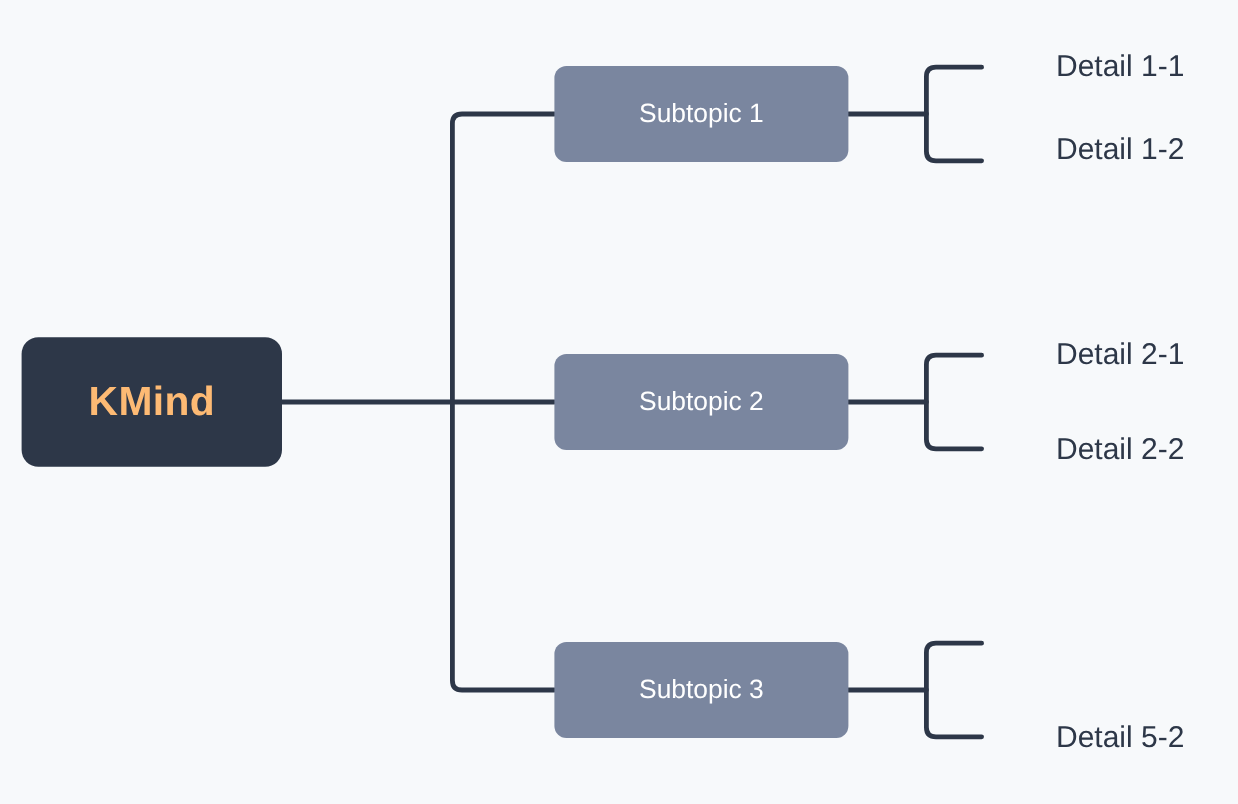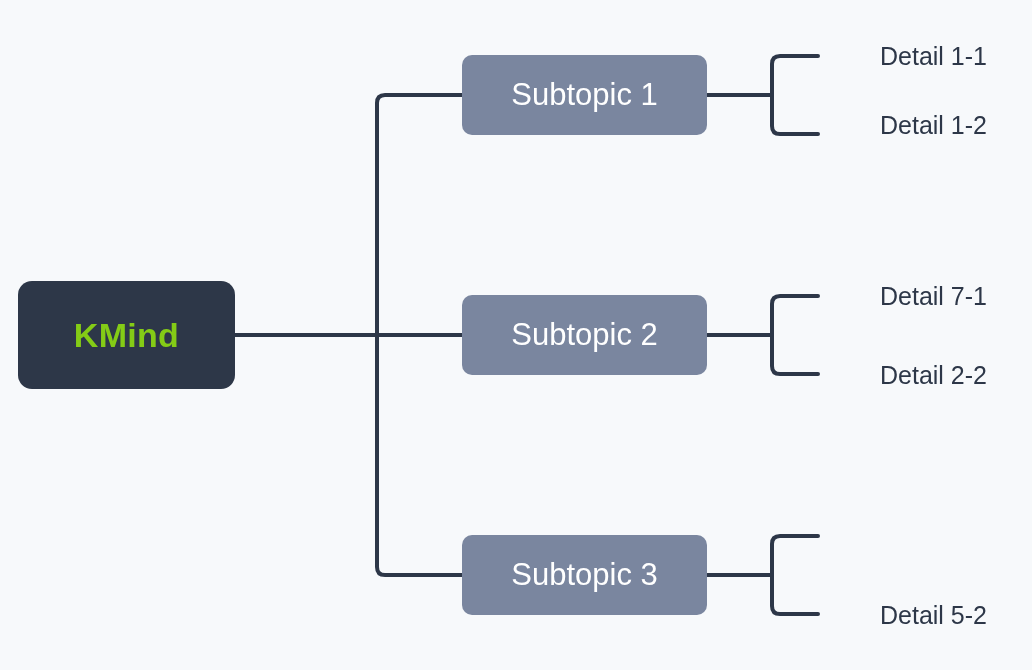--- a/index.html
+++ b/index.html
@@ -32,33 +32,33 @@
     justify-content: center;
     box-sizing: border-box;
   }
   .root-node {
     left: 18px;
     top: 281px;
     width: 217px;
     height: 108px;
     background: #2d3748;
     border-radius: 14px;
-    color: #84cc16;
+    color: #fdba74;
     font-size: 34px;
     font-weight: bold;
     letter-spacing: 0.3px;
   }
   .subtopic-node {
     left: 462px;
     width: 245px;
     height: 80px;
     background: #7a869f;
     border-radius: 10px;
     color: #ffffff;
-    font-size: 31px;
+    font-size: 22px;
     font-weight: normal;
   }
   .subtopic-1 { top: 55px; }
   .subtopic-2 { top: 295px; }
   .subtopic-3 { top: 535px; justify-content: center; }
   .detail-label {
     position: absolute;
     left: 848px;
     color: #2d3748;
     font-size: 25px;
@@ -104,18 +104,18 @@
   <div class="node subtopic-node subtopic-2">
     <span>Subtopic 2</span>
   </div>
   <div class="node subtopic-node subtopic-3">
     <span>Subtopic 3</span>
   </div>
 
   <div class="detail-label" style="top:56px">Detail 1-1</div>
   <div class="detail-label" style="top:125px">Detail 1-2</div>
 
-  <div class="detail-label" style="top:296px">Detail 7-1</div>
+  <div class="detail-label" style="top:296px">Detail 2-1</div>
   <div class="detail-label" style="top:375px">Detail 2-2</div>
 
   <div class="detail-label" style="top:615px">Detail 5-2</div>
 
 </div>
 
 </body></html>

